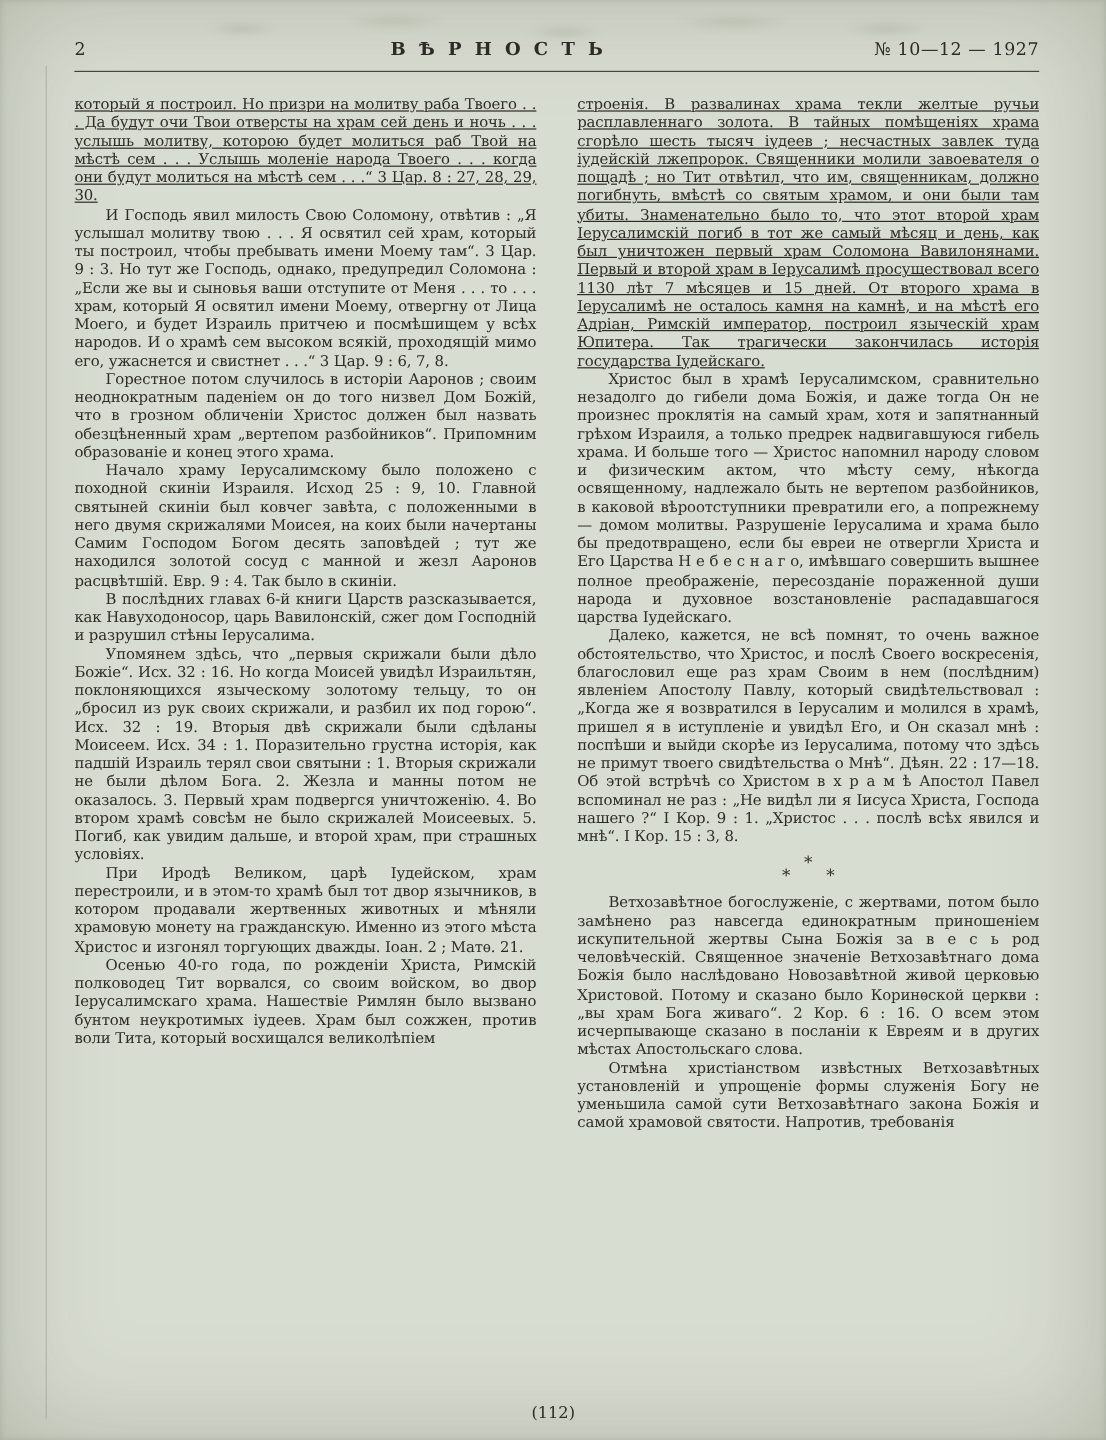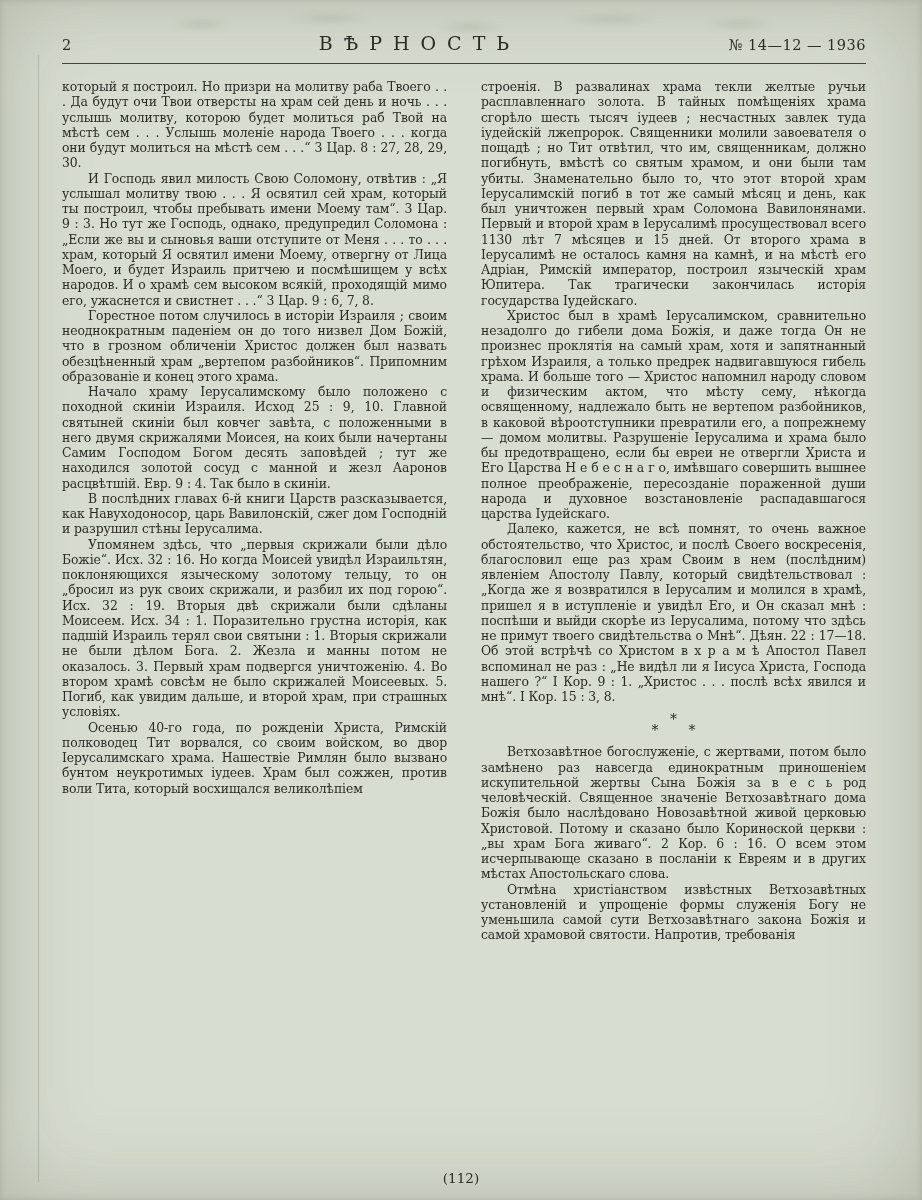--- a/index.html
+++ b/index.html
@@ -30,68 +30,69 @@
     background: rgba(75,80,64,.22); pointer-events: none;
   }
   .header {
     position: absolute; top: 32px; left: 62px; right: 56px;
     display: flex; align-items: baseline; justify-content: space-between;
     border-bottom: 1.5px solid #46453c;
     padding-bottom: 9px;
   }
   .header .pageno { font-size: 14.5px; }
   .header .title {
-    font-size: 19px; font-weight: normal;
+    font-size: 15px; font-weight: bold;
     letter-spacing: 11px; text-indent: 11px;
     transform: translateX(14px);
   }
   .header .issue { font-size: 14.5px; letter-spacing: .5px; }
   .content {
     position: absolute; top: 79px; left: 62px; right: 56px; height: 1082px;
     display: flex; gap: 34px; overflow: hidden;
   }
   .col {
     flex: 1 1 0; min-width: 0;
     text-align: justify;
     font-size: 12.4px; line-height: 15.25px;
     letter-spacing: -0.1px;
   }
   .para { margin: 0; text-indent: 26px; }
-  .para.noindent { text-indent: 0; }
+  .para.noindent { text-indent: 0; text-decoration: underline; }
   .stars {
     display: flex; flex-direction: column; align-items: center;
     margin: 10px 0 8px; font-size: 14px; line-height: 11px;
   }
   .stars .row { display: flex; gap: 30px; }
   .footer {
     position: absolute; bottom: 14px; left: 0; right: 0;
     text-align: center; font-size: 13.5px;
   }
 </style>
 </head>
 <body>
 
 <div class="page">
   <div class="ghost"></div>
   <div class="crease"></div>
 
   <div class="header">
     <span class="pageno">2</span>
     <span class="title">ВѢРНОСТЬ</span>
-    <span class="issue">№ 14—12 — 1936</span>
+    <span class="issue">№ 10—12 — 1927</span>
   </div>
 
   <div class="content">
     <div class="col">
       <p class="para noindent">который я построил. Но призри на молитву раба Твоего . . .  Да будут очи Твои отверсты на храм сей день и ночь . . .  услышь молитву, которою будет молиться раб Твой на мѣстѣ сем . . .  Услышь моленіе народа Твоего . . .  когда они будут молиться на мѣстѣ сем . . .“ 3 Цар. 8 : 27, 28, 29, 30.</p>
       <p class="para">И Господь явил милость Свою Соломону, отвѣтив : „Я услышал молитву твою . . .  Я освятил сей храм, который ты построил, чтобы пребывать имени Моему там“. 3 Цар. 9 : 3.  Но тут же Господь, однако, предупредил Соломона : „Если же вы и сыновья ваши отступите от Меня . . . то . . . храм, который Я освятил имени Моему, отвергну от Лица Моего, и будет Израиль притчею и посмѣшищем у всѣх народов. И о храмѣ сем высоком всякій, проходящій мимо его, ужаснется и свистнет . . .“ 3 Цар. 9 : 6, 7, 8.</p>
-      <p class="para">Горестное потом случилось в исторіи Израиля ; своим неоднократным паденіем он до того низвел Дом Божій, что в грозном обличеніи Христос должен был назвать обезцѣненный храм „вертепом разбойников“. Припомним образованіе и конец этого храма.</p>
+      <p class="para">Горестное потом случилось в исторіи Ааронов ; своим неоднократным паденіем он до того низвел Дом Божій, что в грозном обличеніи Христос должен был назвать обезцѣненный храм „вертепом разбойников“. Припомним образованіе и конец этого храма.</p>
       <p class="para">Начало храму Іерусалимскому было положено с походной скиніи Израиля. Исход 25 : 9, 10.  Главной святыней скиніи был ковчег завѣта, с положенными в него двумя скрижалями Моисея, на коих были начертаны Самим Господом Богом десять заповѣдей ; тут же находился золотой сосуд с манной и жезл Ааронов расцвѣтшій. Евр. 9 : 4.  Так было в скиніи.</p>
       <p class="para">В послѣдних главах 6-й книги Царств разсказывается, как Навуходоносор, царь Вавилонскій, сжег дом Господній и разрушил стѣны Іерусалима.</p>
       <p class="para">Упомянем здѣсь, что „первыя скрижали были дѣло Божіе“. Исх. 32 : 16.  Но когда Моисей увидѣл Израильтян, поклоняющихся языческому золотому тельцу, то он „бросил из рук своих скрижали, и разбил их под горою“. Исх. 32 : 19.  Вторыя двѣ скрижали были сдѣланы Моисеем. Исх. 34 : 1.  Поразительно грустна исторія, как падшій Израиль терял свои святыни : 1. Вторыя скрижали не были дѣлом Бога. 2. Жезла и манны потом не оказалось. 3. Первый храм подвергся уничтоженію. 4. Во втором храмѣ совсѣм не было скрижалей Моисеевых. 5. Погиб, как увидим дальше, и второй храм, при страшных условіях.</p>
+      <p class="para">При Иродѣ Великом, царѣ Іудейском, храм перестроили, и в этом-то храмѣ был тот двор язычников, в котором продавали жертвенных животных и мѣняли храмовую монету на гражданскую. Именно из этого мѣста Христос и изгонял торгующих дважды. Іоан. 2 ;  Матѳ. 21.</p>
       <p class="para">Осенью 40-го года, по рожденіи Христа, Римскій полководец Тит ворвался, со своим войском, во двор Іерусалимскаго храма. Нашествіе Римлян было вызвано бунтом неукротимых іудеев. Храм был сожжен, против воли Тита, который восхищался великолѣпіем</p>
     </div>
 
     <div class="col">
       <p class="para noindent">строенія. В развалинах храма текли желтые ручьи расплавленнаго золота. В тайных помѣщеніях храма сгорѣло шесть тысяч іудеев ; несчастных завлек туда іудейскій лжепророк. Священники молили завоевателя о пощадѣ ; но Тит отвѣтил, что им, священникам, должно погибнуть, вмѣстѣ со святым храмом, и они были там убиты. Знаменательно было то, что этот второй храм Іерусалимскій погиб в тот же самый мѣсяц и день, как был уничтожен первый храм Соломона Вавилонянами. Первый и второй храм в Іерусалимѣ просуществовал всего 1130 лѣт 7 мѣсяцев и 15 дней. От второго храма в Іерусалимѣ не осталось камня на камнѣ, и на мѣстѣ его Адріан, Римскій император, построил языческій храм Юпитера. Так трагически закончилась исторія государства Іудейскаго.</p>
       <p class="para">Христос был в храмѣ Іерусалимском, сравнительно незадолго до гибели дома Божія, и даже тогда Он не произнес проклятія на самый храм, хотя и запятнанный грѣхом Израиля, а только предрек надвигавшуюся гибель храма. И больше того — Христос напомнил народу словом и физическим актом, что мѣсту сему, нѣкогда освященному, надлежало быть не вертепом разбойников, в каковой вѣроотступники превратили его, а попрежнему — домом молитвы. Разрушеніе Іерусалима и храма было бы предотвращено, если бы евреи не отвергли Христа и Его Царства Н е б е с н а г о, имѣвшаго совершить вышнее полное преображеніе, пересозданіе пораженной души народа и духовное возстановленіе распадавшагося царства Іудейскаго.</p>
       <p class="para">Далеко, кажется, не всѣ помнят, то очень важное обстоятельство, что Христос, и послѣ Своего воскресенія, благословил еще раз храм Своим в нем (послѣдним) явленіем Апостолу Павлу, который свидѣтельствовал : „Когда же я возвратился в Іерусалим и молился в храмѣ, пришел я в иступленіе и увидѣл Его, и Он сказал мнѣ : поспѣши и выйди скорѣе из Іерусалима, потому что здѣсь не примут твоего свидѣтельства о Мнѣ“. Дѣян. 22 : 17—18.  Об этой встрѣчѣ со Христом в х р а м ѣ Апостол Павел вспоминал не раз : „Не видѣл ли я Іисуса Христа, Господа нашего ?“ І Кор. 9 : 1.  „Христос . . .  послѣ всѣх явился и мнѣ“. І Кор. 15 : 3, 8.</p>
 
       <div class="stars">
         <span>*</span>

